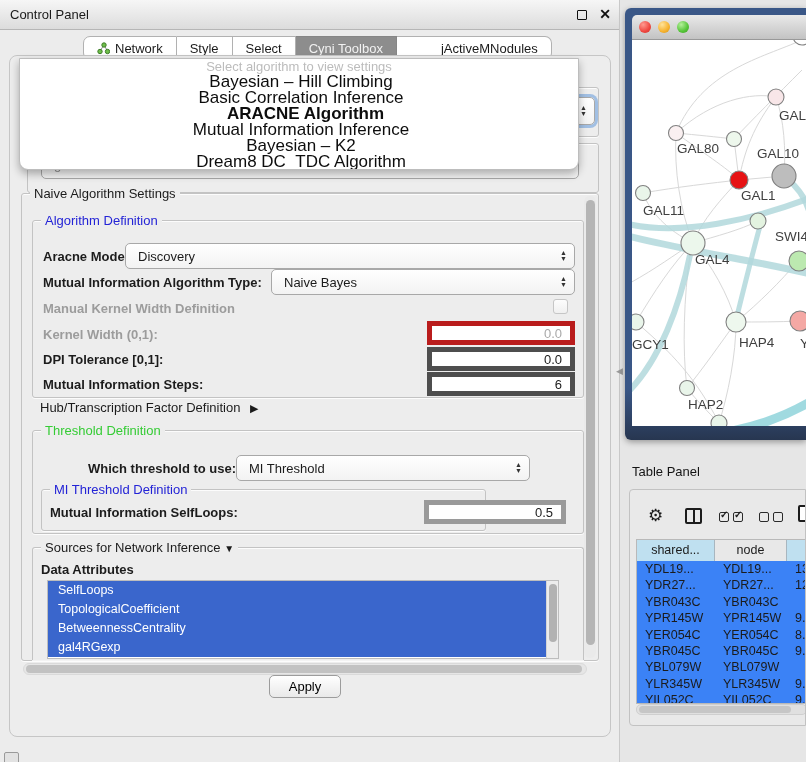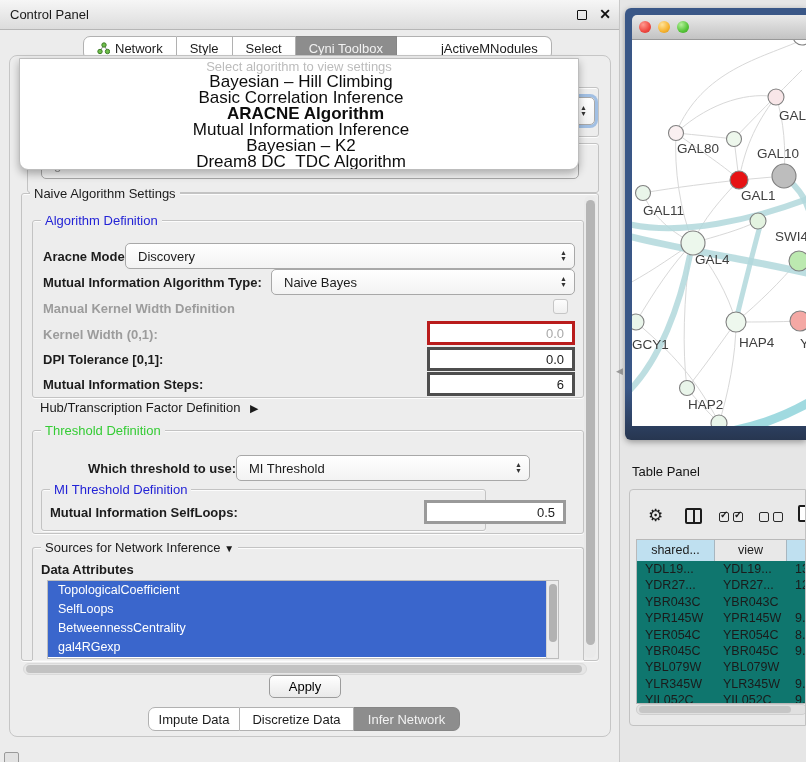--- a/index.html
+++ b/index.html
@@ -48,21 +48,21 @@
   .popup-prompt { height:15px; line-height:15px; text-align:center; color:#bcbcbc; font-size:13px; }
   .popup-item { height:16px; line-height:16px; padding-left:4px; font-size:17px; color:#0d0d0d; cursor:pointer;text-align:center; }
   .popup-item.bold { font-weight:bold;padding-left:13px; }
 
   
   .settings-group { left:11px; top:137px; width:578px; height:468px; }
   .lbl { position:absolute; font-size:13px; font-weight:bold; white-space:nowrap; color:#1c1c1c; }
   .lbl.disabled { color:#9c9c9c; }
   .title-blue { color:#2323d6; }
   .title-green { color:#35cc35; }
-  .field { position:absolute; background:#fff; border:3px solid #b91c1c; font-size:13px;
+  .field { position:absolute; background:#fff; border:5px solid #b91c1c; font-size:13px;
     display:flex; align-items:center; justify-content:flex-end; padding-right:8px; }
   .field.dark { border-color:#4e4e4e; }
   .field.disabled { color:#a9a9a9; }
   .checkbox { position:absolute; width:15px; height:15px; border:1px solid #c6c6c6;
     border-radius:3px; background:linear-gradient(#fdfdfd,#f0f0f0); cursor:pointer; }
   .expander { position:absolute; font-size:13px; white-space:nowrap; cursor:pointer; }
   .expander .arr { font-size:11px; margin-left:6px; }
 
   .attr-list { position:absolute; background:#fff; border:1px solid #bdbdbd; overflow:hidden; }
   .attr-item { height:19px; line-height:19px; padding-left:10px; font-size:12.5px; cursor:pointer; }
@@ -108,21 +108,21 @@
   .gear-icon { position:absolute; left:18px; top:17px; font-size:17px; line-height:17px; color:#1c1c1c; cursor:pointer; }
   .cols-icon { position:absolute; left:55px; top:18px; width:17px; height:16px;
     border:2px solid #1c1c1c; border-radius:2px; cursor:pointer; }
   .cols-icon::after { content:""; position:absolute; left:5.5px; top:0; width:2px; height:12px; background:#1c1c1c; }
   .cb { position:absolute; width:10px; height:10px; border:1.5px solid #2a2a2a; border-radius:2px; cursor:pointer; }
   .cb.checked::after { content:"✓"; position:absolute; left:0px; top:-4px; font-size:10px; font-weight:bold; color:#1a1a1a; }
   .doc-icon { position:absolute; left:168px; top:15px; width:14px; height:17px;
     border:2px solid #1c1c1c; border-radius:2px 4px 2px 2px; background:#fff; cursor:pointer; }
 
   .tp-table { position:absolute; left:6px; top:49px; width:171px; height:165px;
-    background:#0f766e; border:1px solid #b9b9b9; border-right:none; overflow:hidden; }
+    background:#3b82f6; border:1px solid #b9b9b9; border-right:none; overflow:hidden; }
   .tp-header { display:flex; height:21px; border-bottom:1px solid #9fb0ba; }
   .tp-hcell { height:21px; line-height:20px; text-align:center; font-size:12.5px;
     border-right:1px solid #a8b6bf; background:#e8e8e8; flex:none; cursor:pointer;
     overflow:hidden; white-space:nowrap; }
   .tp-hcell.blue { background:#bfe0f0; }
   .tp-row { display:flex; height:16.4px; cursor:pointer; }
   .tp-cell { height:16.4px; line-height:16.4px; font-size:12.5px; padding-left:8px;
     flex:none; overflow:hidden; white-space:nowrap; }
   .tp-hscroll { position:absolute; left:6px; top:214px; width:171px; height:11px;
     background:#e0e0e0; border:1px solid #cfcfcf; border-radius:5px; }
@@ -242,53 +242,42 @@
       </div>
 
       <div class="groupbox" style="left:10px; top:353px; width:552px; height:113px; border-bottom:none; border-radius:3px 3px 0 0;">
         <span class="legend">
           <span>Sources for Network Inference</span>
           <span style="font-size:10px;"> ▼</span>
         </span>
         <span class="lbl" style="left:8px; top:14px;">Data Attributes</span>
         <div class="attr-list" style="left:14px; top:32px; width:512px; height:79px;">
           <div id="attrItems">
+              <div class="attr-item sel" style="width: 499px;">SelfLoops</div>
               <div class="attr-item sel" style="width: 499px;">TopologicalCoefficient</div>
-              <div class="attr-item sel" style="width: 499px;">SelfLoops</div>
               <div class="attr-item sel" style="width: 499px;">BetweennessCentrality</div>
               <div class="attr-item sel" style="width: 499px;">gal4RGexp</div>
             </div>
           <div class="list-vscroll">
               <div class="thumb"></div>
             </div>
         </div>
       </div>
 
       <div class="vscroll">
           <div class="thumb"></div>
         </div>
     </div>
 
     <div class="hscroll">
         <div class="thumb"></div>
       </div>
 
     <button class="apply-btn">Apply</button>
 
-    <div class="bottom-tabs" id="bottomTabs">
-        <div class="tab" style="width: 92px; justify-content: center; padding: 0px;">
-          <span>Impute Data</span>
-        </div>
-        <div class="tab" style="width: 114px; justify-content: center; padding: 0px;">
-          <span>Discretize Data</span>
-        </div>
-        <div class="tab selected" style="width: 106px; justify-content: center; padding: 0px;">
-          <span>Infer Network</span>
-        </div>
-      </div>
   </div>
 </div>
 
 <div class="grip-icon"></div>
 
 <div class="right-col">
   <span class="splitter-arrow">◀</span>
 
   <div class="net-window">
     <div class="net-titlebar">
@@ -366,21 +355,21 @@
       <span class="cols-icon"></span>
       <span class="cb checked" style="left:89px; top:22px;"></span>
       <span class="cb checked" style="left:103px; top:22px;"></span>
       <span class="cb" style="left:129px; top:22px;"></span>
       <span class="cb" style="left:143px; top:22px;"></span>
       <span class="doc-icon"></span>
     </div>
     <div class="tp-table">
       <div class="tp-header" id="tpHeader">
           <div class="tp-hcell blue" style="width: 78px;">shared...</div>
-          <div class="tp-hcell" style="width: 72px;">view</div>
+          <div class="tp-hcell" style="width: 72px;">node</div>
           <div class="tp-hcell blue" style="width: 60px;">A</div>
         </div>
       <div id="tpBody">
           <div class="tp-row">
             <div class="tp-cell" style="width: 78px;">YDL19...</div>
             <div class="tp-cell" style="width: 72px;">YDL19...</div>
             <div class="tp-cell" style="width: 60px;">13</div>
           </div>
           <div class="tp-row">
             <div class="tp-cell" style="width: 78px;">YDR27...</div>

